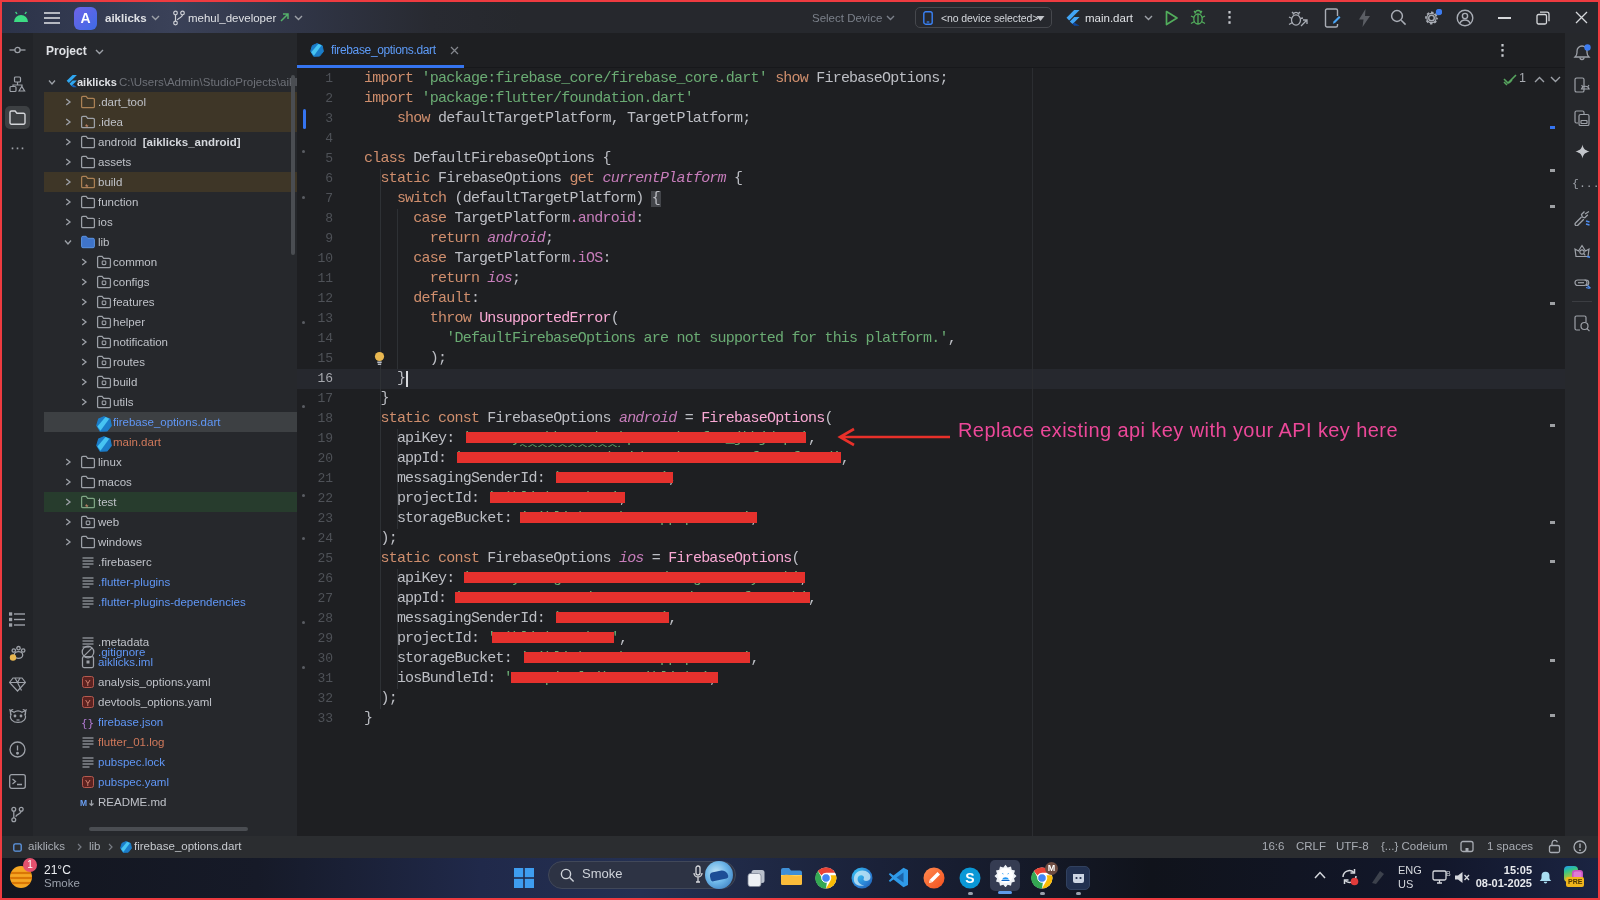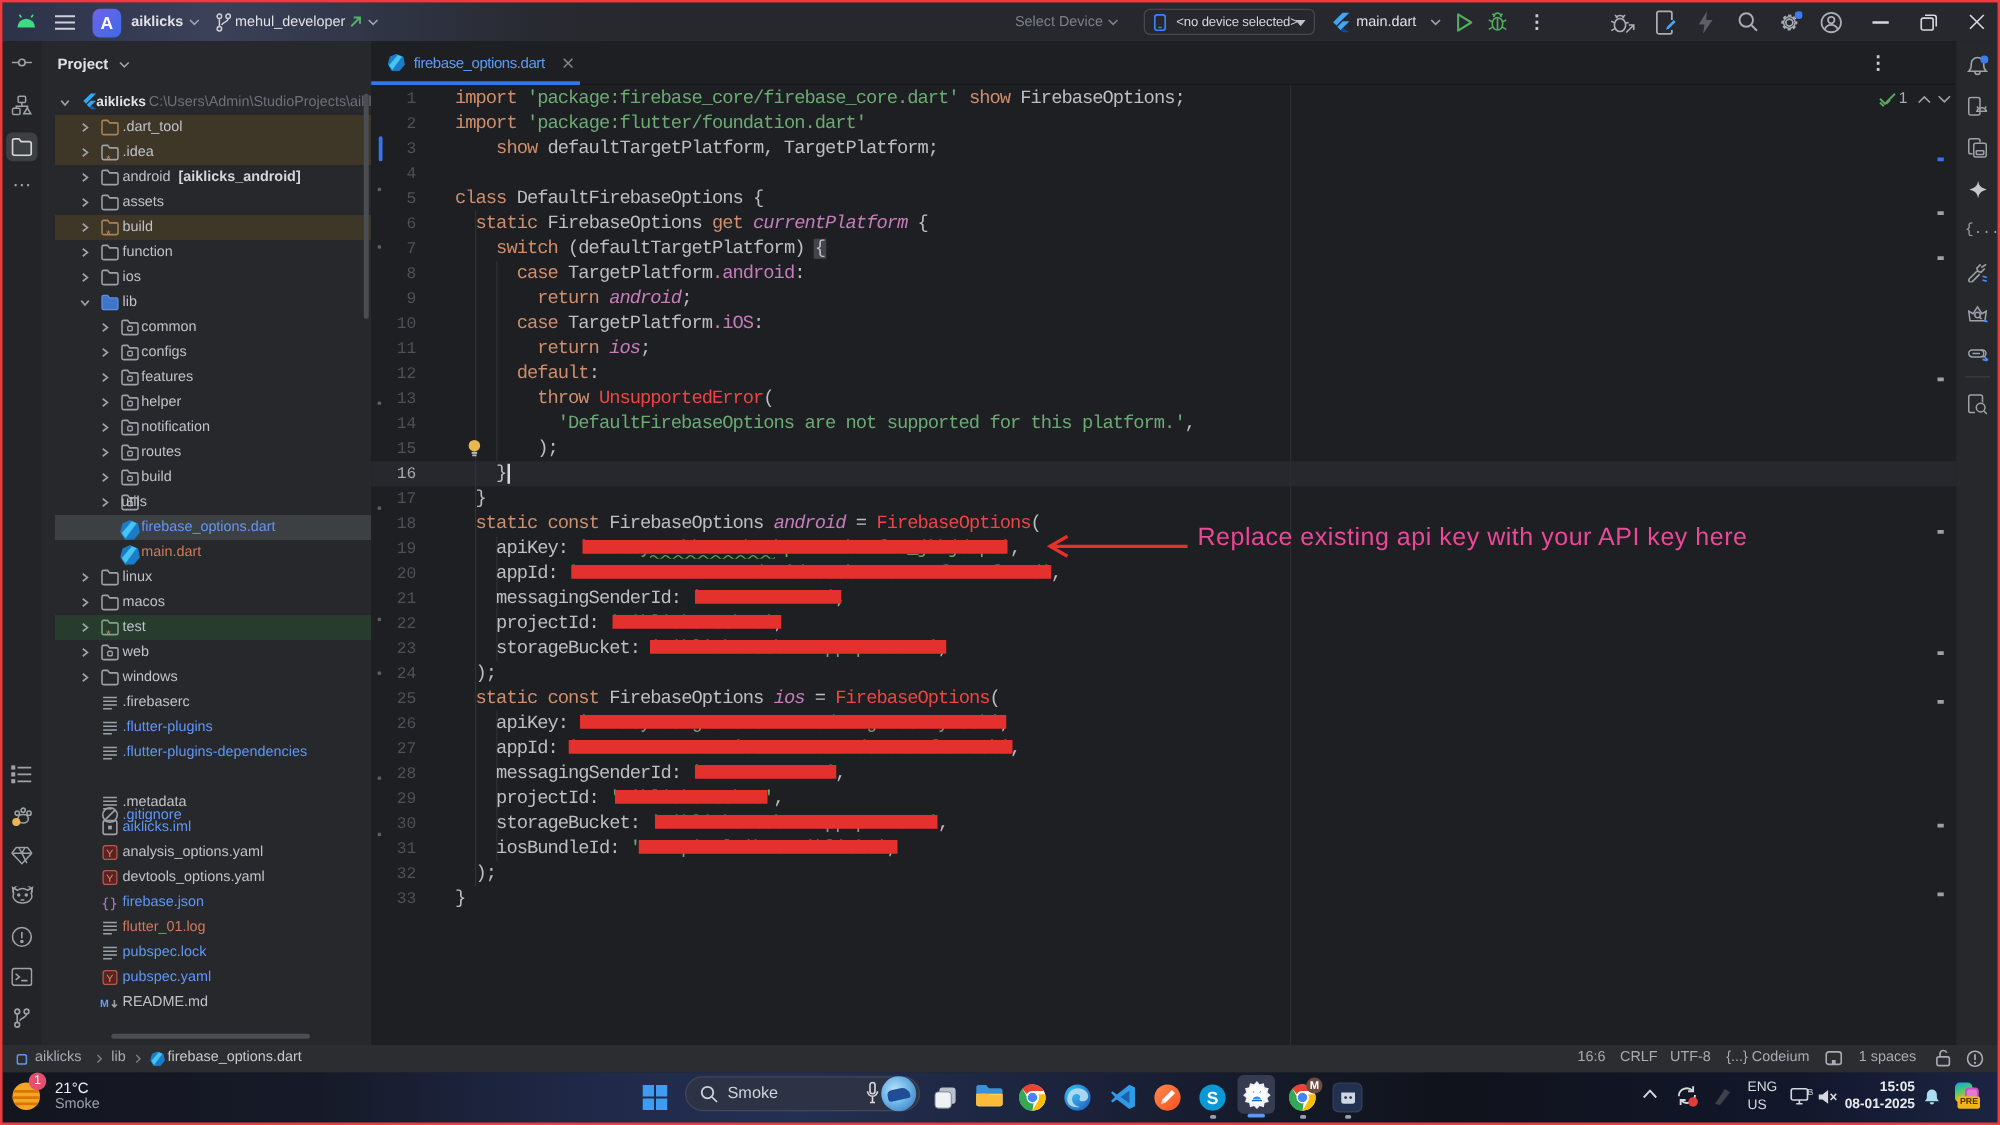--- a/index.html
+++ b/index.html
@@ -31,21 +31,21 @@
   
   #rstripe { position:absolute; left:1565px; top:33px; width:33px; height:803px; background:#26282c; }
   
   #editor { position:absolute; left:297px; top:68px; width:1268px; height:768px; background:#1e1f22; }
   #curline { position:absolute; left:0; top:301px; width:1268px; height:20px; background:#26282e; }
   .cl { position:absolute; left:67px; font-family:Liberation Mono, monospace; font-size:15px; letter-spacing:-0.78px; line-height:20px; white-space:pre; color:#bcbec4; }
   .k { color:#cf8e6d; }
   .s { color:#6aab73; }
   .i { color:#c77dbb; font-style:italic; }
   .p { color:#c77dbb; }
-  .b { color:#ef4444; }
+  .b { color:#f9a8d4; }
   .rbar { position:absolute; height:11px; background:#e5312d; z-index:5; }
   .smark { position:absolute; left:1550px; width:5px; height:3px; background:#caccd0; opacity:.75; z-index:6; }
 </style></head>
 <body>
 <div id="titlebar">
   
   <svg class="abs" style="left:10px;top:8px" width="18" height="16" viewBox="0 0 18 16">
     <path d="M2 12 a7 7 0 0 1 14 0 z" fill="#3ddc84"></path>
     <line x1="5" y1="4" x2="3.6" y2="1.8" stroke="#3ddc84" stroke-width="1.3"></line>
     <line x1="13" y1="4" x2="14.4" y2="1.8" stroke="#3ddc84" stroke-width="1.3"></line>
@@ -384,21 +384,21 @@
       </svg>
       <span class="tlabel" style="left:80px">build</span>
     </div>
   <div class="trow" style="top:359px">
       <svg class="chev" style="left:47px" width="8" height="8">
         <use href="#chevR"></use>
       </svg>
       <svg class="ticon" style="left:63px;color:#9da1a8" width="16" height="16">
         <use href="#foldPkg"></use>
       </svg>
-      <span class="tlabel" style="left:64px">utils</span>
+      <span class="tlabel" style="left:80px">utils</span>
     </div>
   <div class="trow" style="top:379px">
       <div class="band bSel"></div>
       <svg class="ticon" style="left:63px;top:4px" width="14" height="14" viewBox="0 0 14 14">
         <use href="#dart"></use>
       </svg>
       <span class="tlabel blue" style="left:80px">firebase_options.dart</span>
     </div>
   <div class="trow" style="top:399px">
       <svg class="ticon" style="left:63px;top:4px" width="14" height="14" viewBox="0 0 14 14">

